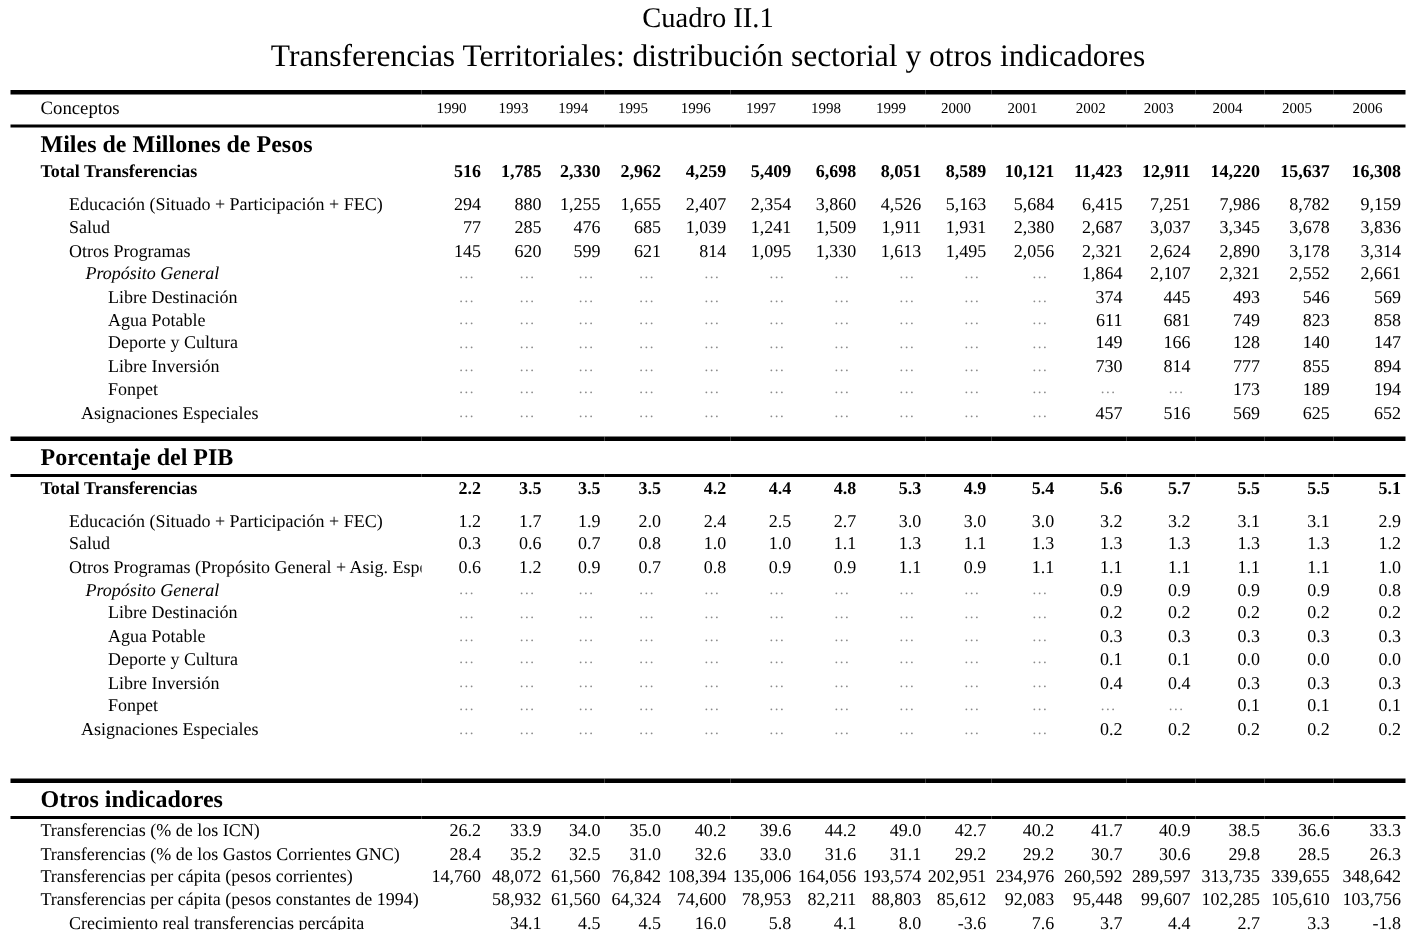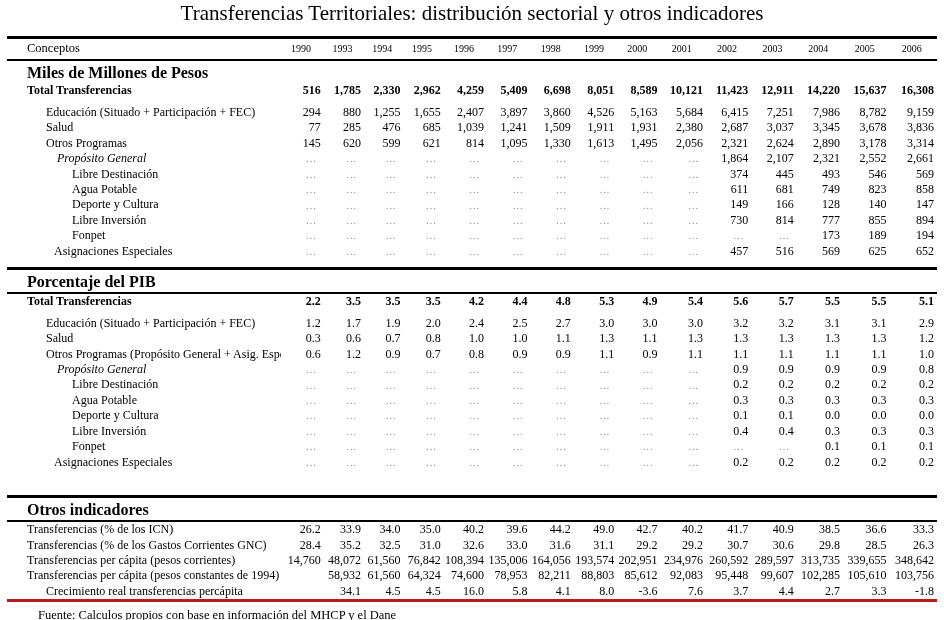--- a/index.html
+++ b/index.html
@@ -34,20 +34,21 @@
   tr.sep td { border-top:3px solid #000; }
   tr.ul  td { border-bottom:2px solid #000; }
   tr.gap td { padding:0; border:none; }
   td.dots { color:#8a8a8a; font-size:10px; letter-spacing:1px; padding-right:7px; }
   .footer { font-size:12.5px; padding:6px 0 0 38px; }
 </style>
 </head>
 <body>
 
 <div class="doc">
+  <div class="title">Cuadro II.1</div>
   <div class="subtitle">Transferencias Territoriales: distribución sectorial y otros indicadores</div>
   <table class="grid">
       <colgroup>
         <col style="width: 272px;">
         <col style="width: 42px;">
         <col style="width: 40px;">
         <col style="width: 39px;">
         <col style="width: 40px;">
         <col style="width: 43px;">
         <col style="width: 43px;">
@@ -103,21 +104,21 @@
           <td class="val b">15,637</td>
           <td class="val b">16,308</td>
         </tr>
         <tr class="gt">
           <td class="lbl ind1">Educación (Situado + Participación + FEC)</td>
           <td class="val">294</td>
           <td class="val">880</td>
           <td class="val">1,255</td>
           <td class="val">1,655</td>
           <td class="val">2,407</td>
-          <td class="val">3,897</td>
+          <td class="val">2,354</td>
           <td class="val">3,860</td>
           <td class="val">4,526</td>
           <td class="val">5,163</td>
           <td class="val">5,684</td>
           <td class="val">6,415</td>
           <td class="val">7,251</td>
           <td class="val">7,986</td>
           <td class="val">8,782</td>
           <td class="val">9,159</td>
         </tr>

